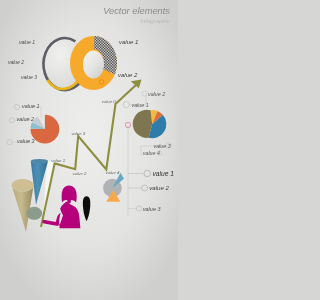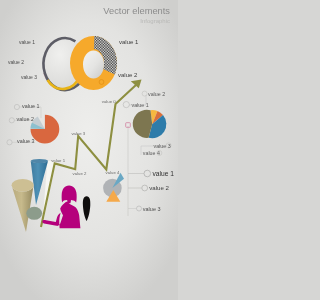--- a/index.html
+++ b/index.html
@@ -1,17 +1,17 @@
 <!DOCTYPE html>
 <html><head>
 <meta charset="utf-8">
 <style>
   html,body{margin:0;padding:0;width:178px;height:300px;overflow:hidden;
     font-family:"Liberation Sans",sans-serif;background:#d6d6d4;}
-  #stage{position:relative;width:178px;height:300px;overflow:hidden;}
+  #stage{position:relative;width:178px;height:300px;overflow:hidden;font-style:italic;}
   .lay{position:absolute;top:0;left:0;}
   text{font-family:"Liberation Sans",sans-serif;}
 </style>
 </head>
 <body>
 
 <div id="stage">
   <svg class="lay" width="178" height="300" viewBox="0 0 178 300">
     <defs>
       <radialGradient id="bg" cx="50%" cy="45%" r="62%">

